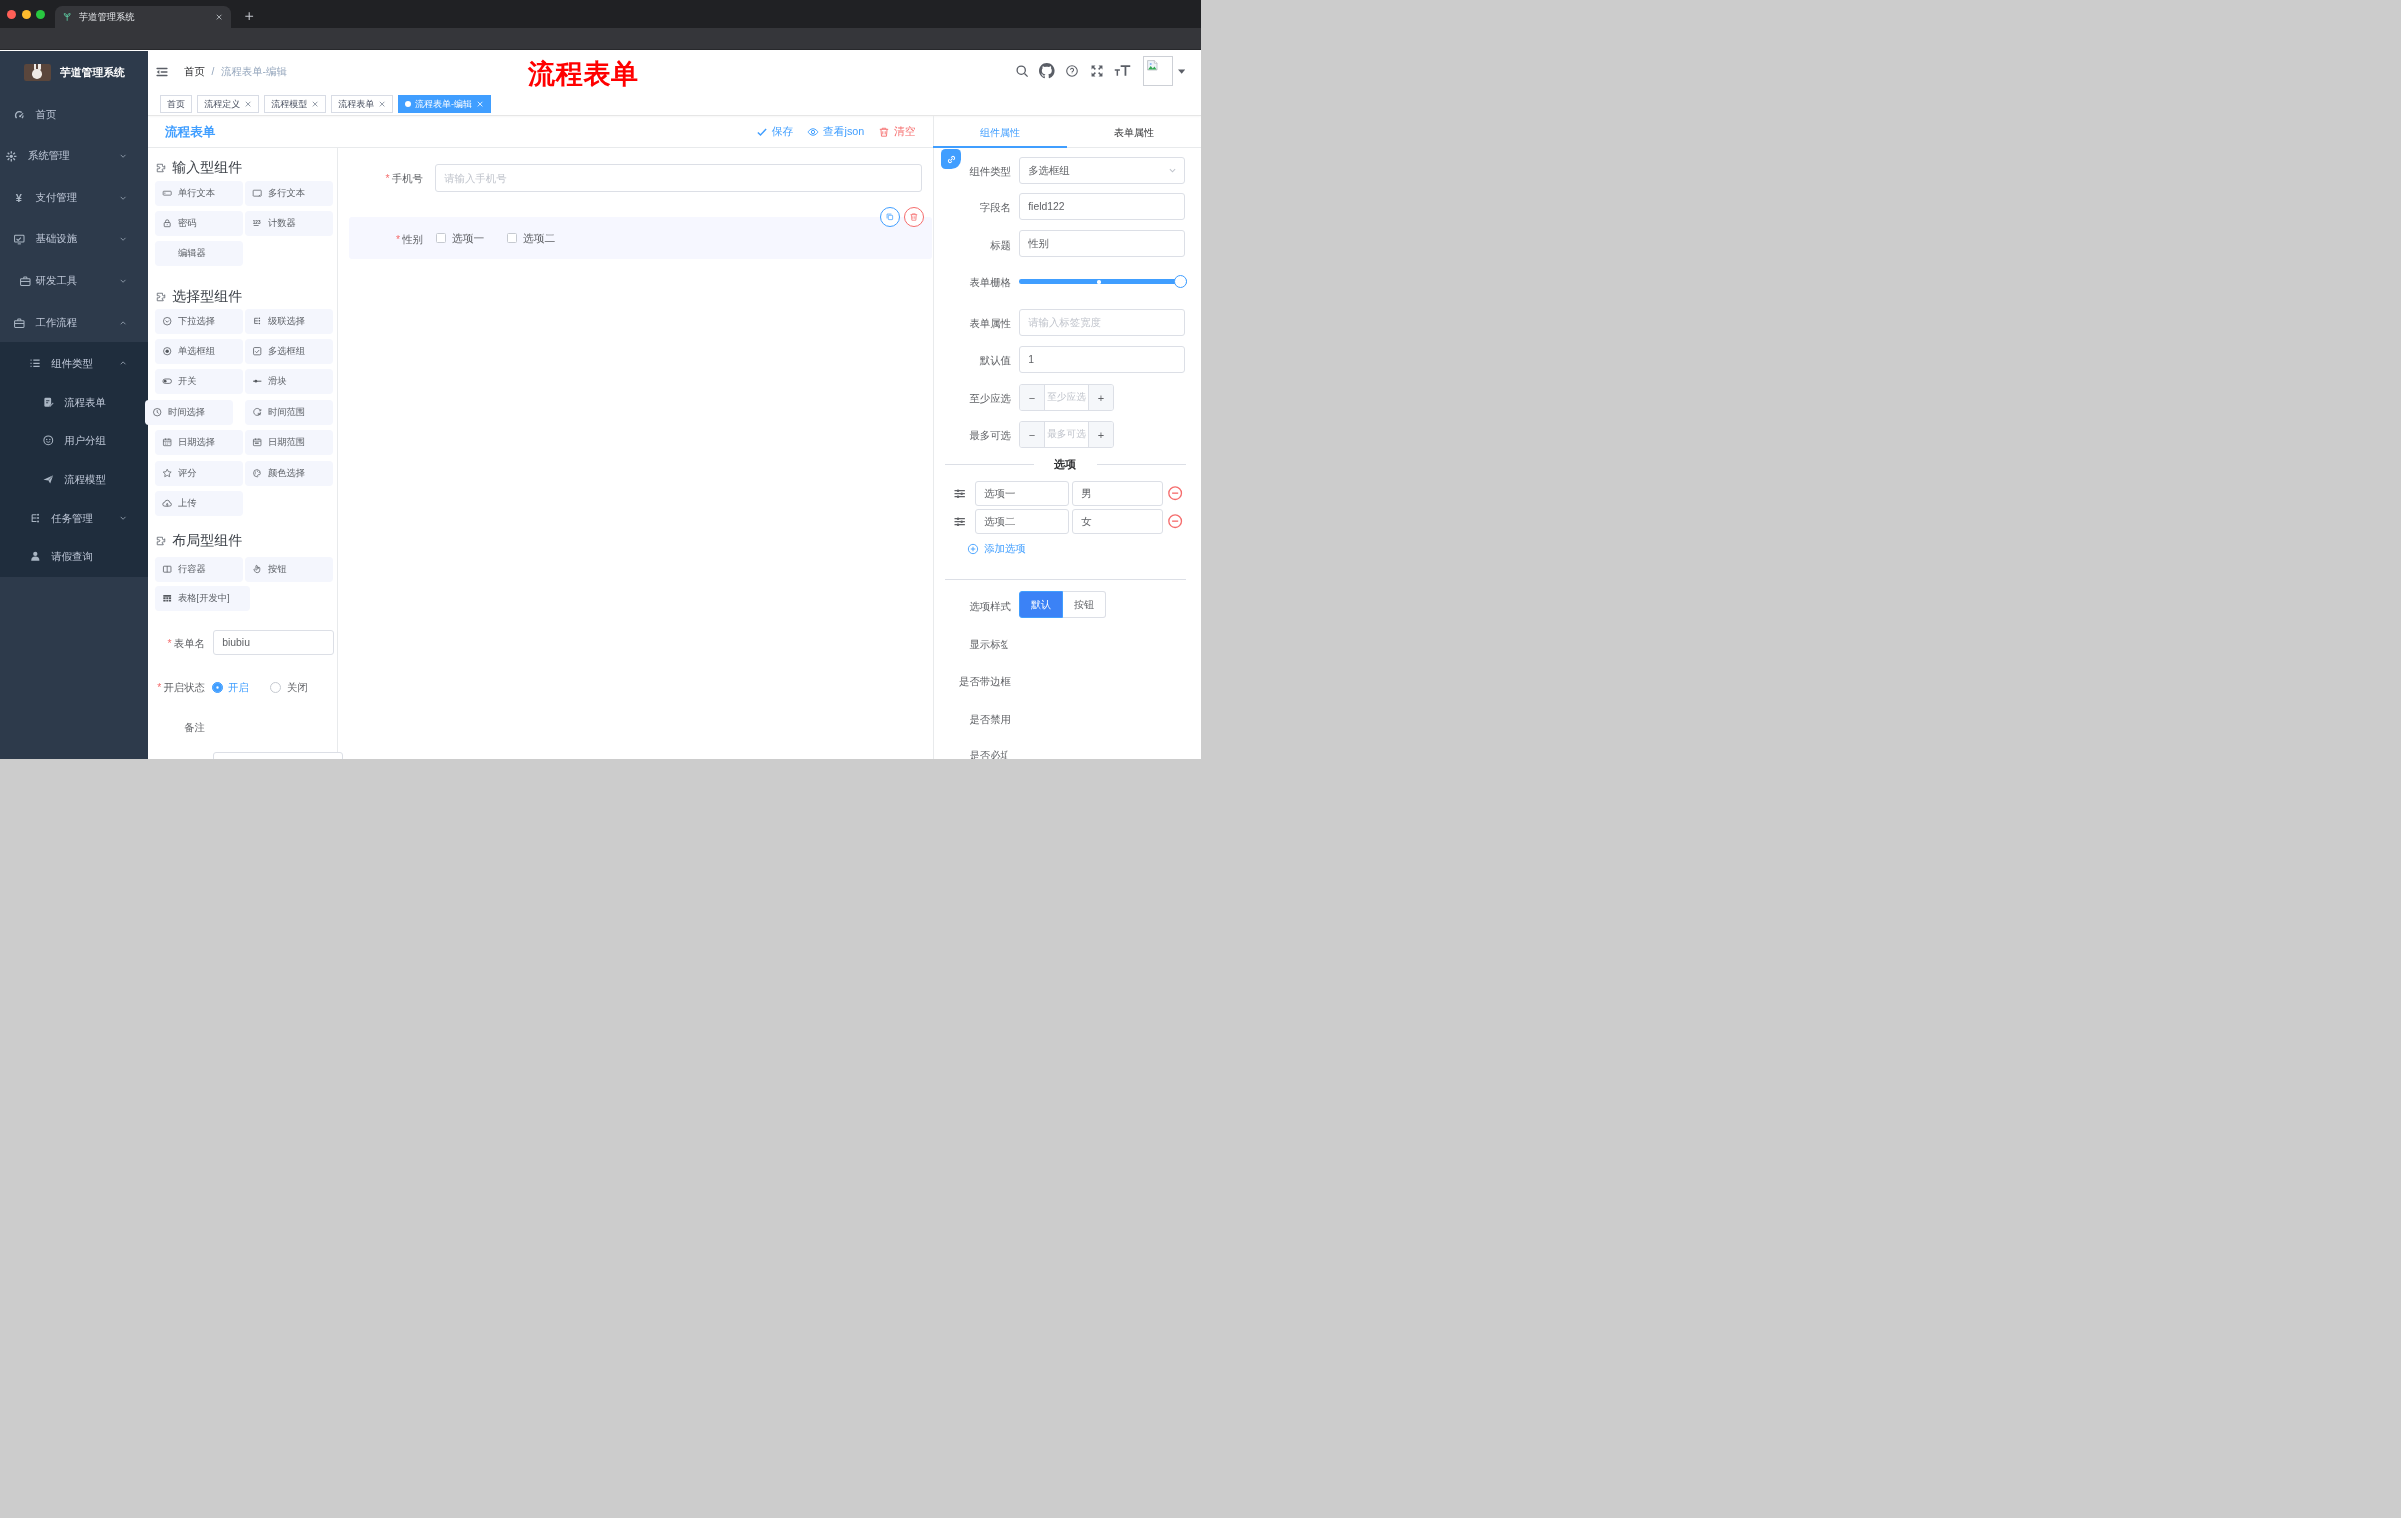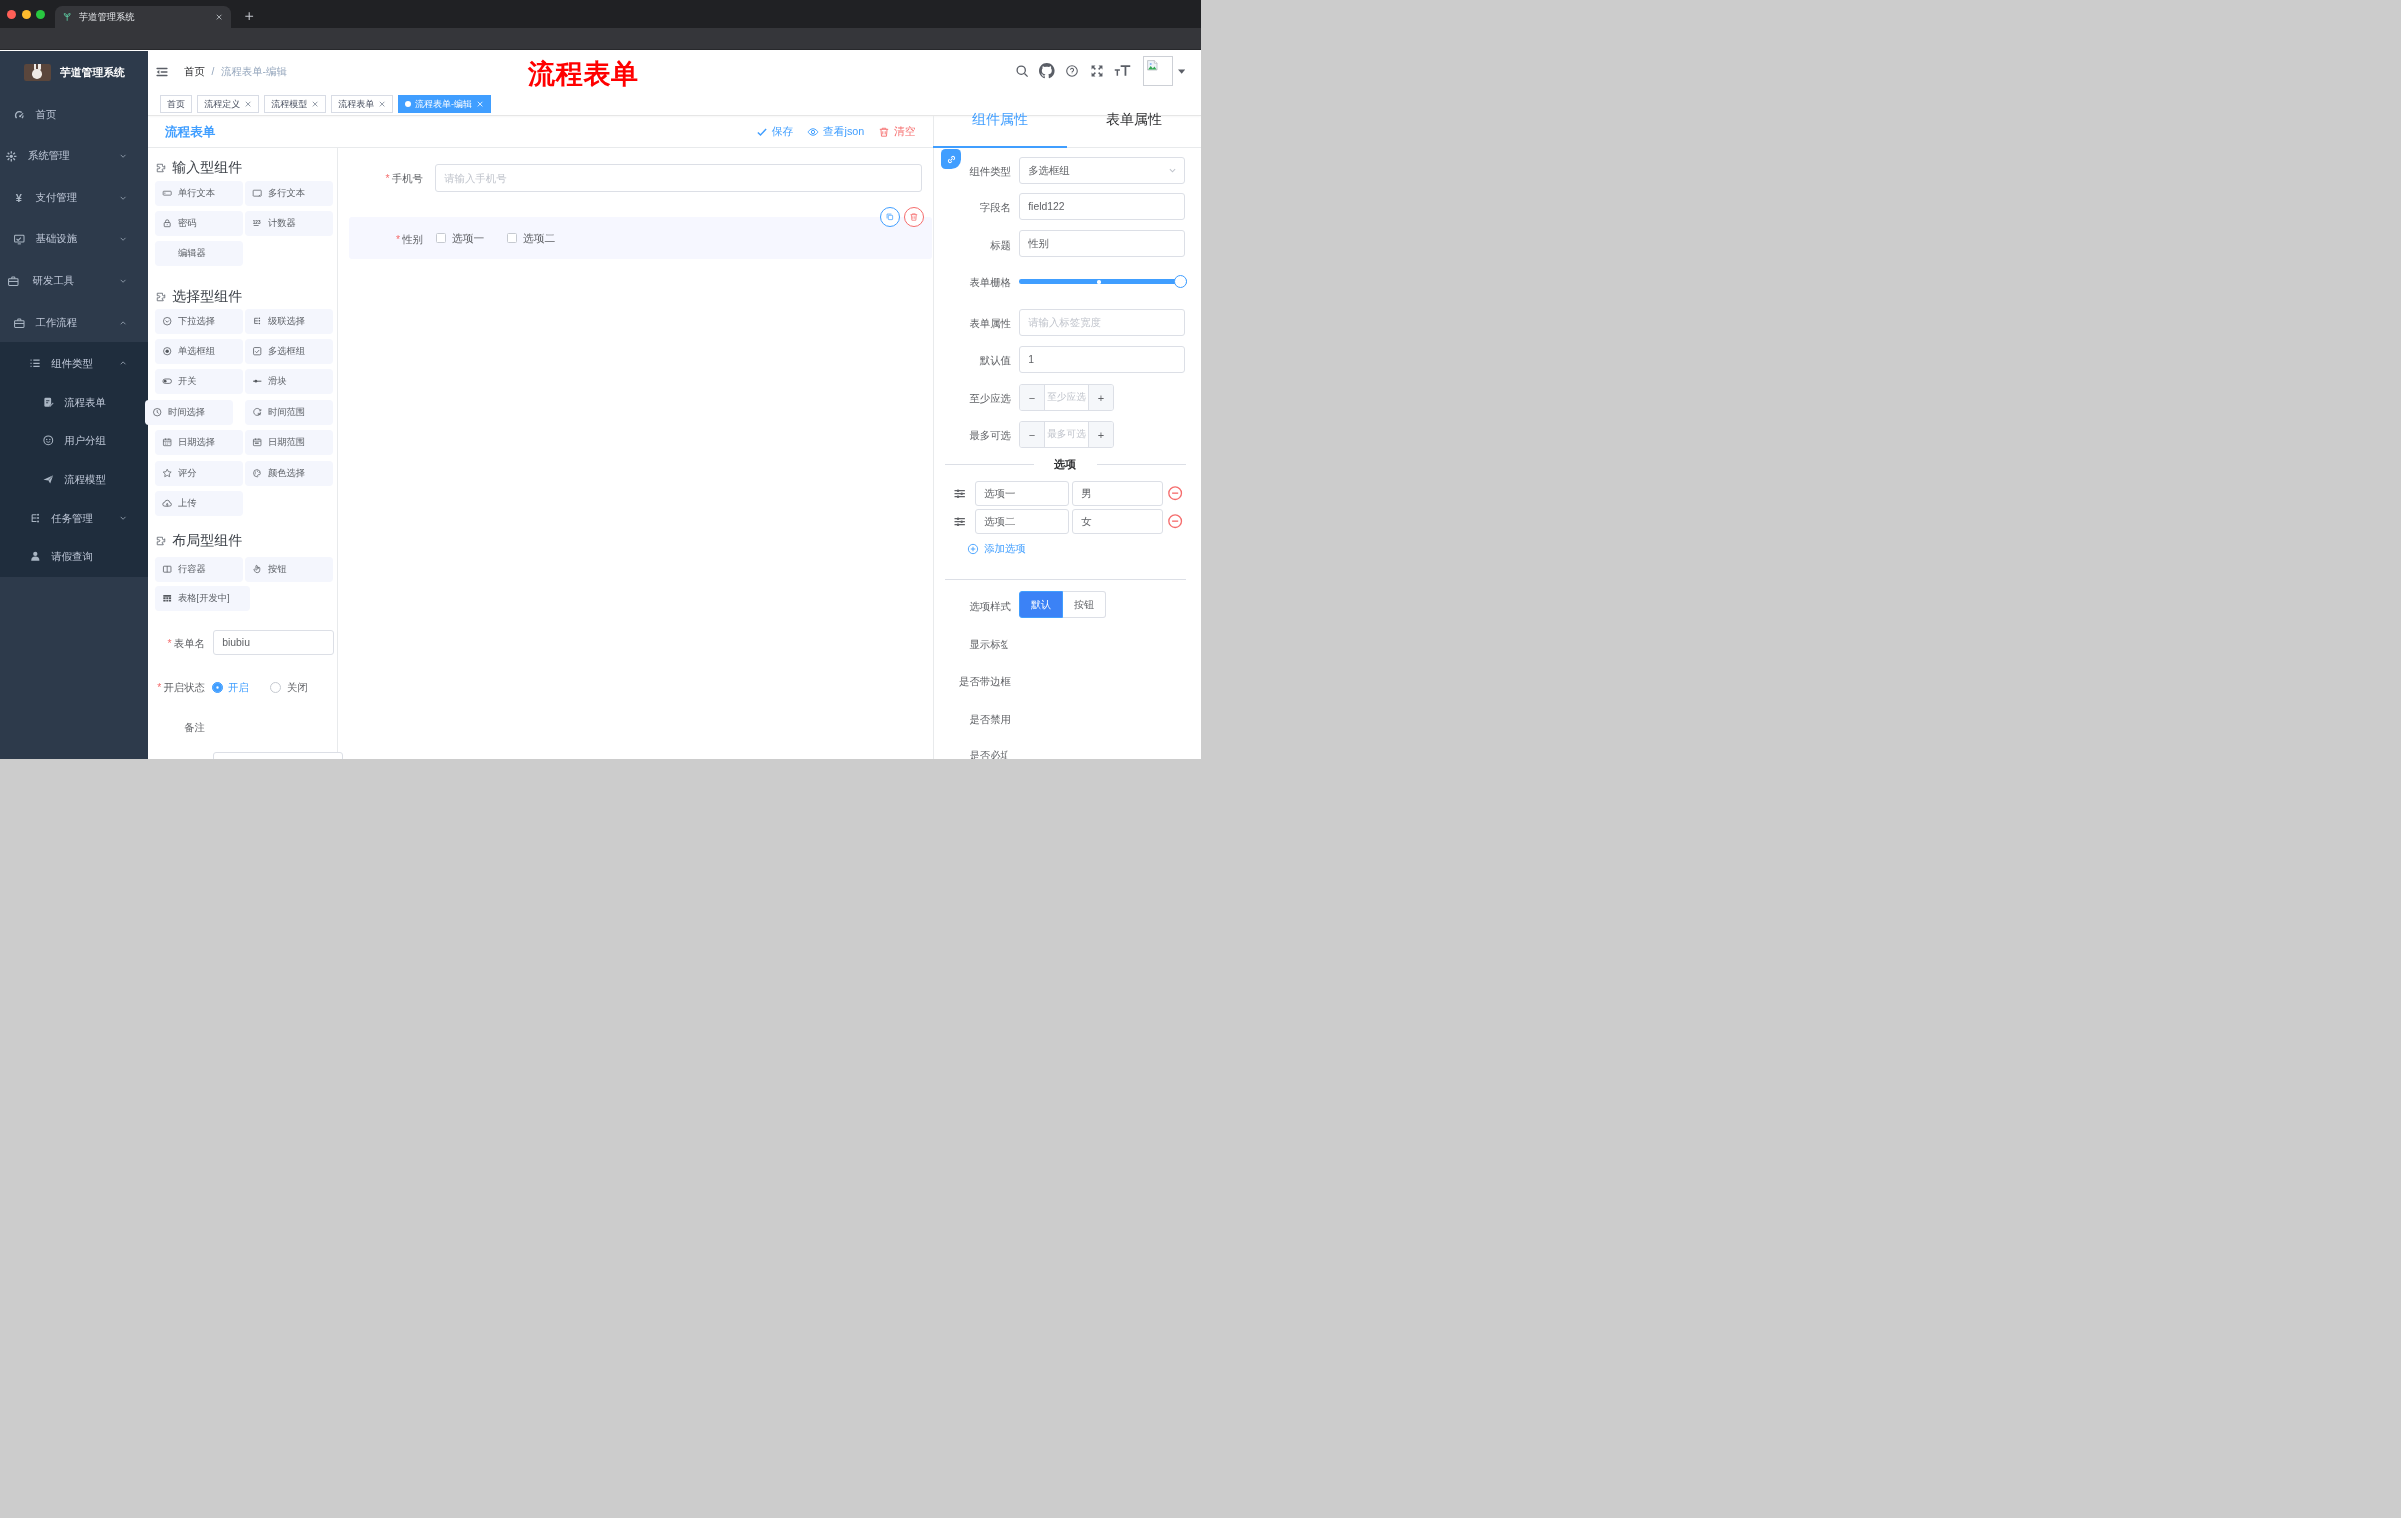--- a/index.html
+++ b/index.html
@@ -82,21 +82,21 @@
   .resize-corner{position:absolute;right:2.2px;bottom:2.2px;width:6.7px;height:6.7px;color:#b7bcc4}
 
   
   .sel-box{left:349px;top:217px;width:583px;height:42px;background:#f6f7ff;border-radius:3px}
   .cir-btn{width:20px;height:20px;border-radius:50%;background:#fff;display:flex;align-items:center;justify-content:center}
   .cir-btn .ic{width:9.7px;height:9.7px}
   .cbx{width:10.4px;height:10.4px;border:0.7px solid #c6cad1;border-radius:1.5px;background:#fff}
   .cbx-lbl{font-size:10.8px;color:#606266}
 
   
-  .rtab{top:104px;height:31px;display:flex;align-items:center;justify-content:center;font-size:14px;cursor:pointer}
+  .rtab{top:117px;height:31px;display:flex;align-items:center;justify-content:center;font-size:10px;cursor:pointer}
   .rtab-underline{left:933px;top:146px;width:134px;height:2.2px;background:#409eff}
   .link-tag{left:941px;top:149px;width:20px;height:20px;background:#409eff;border-radius:4.5px 4.5px 9.7px 4.5px;display:flex;align-items:center;justify-content:center}
   .link-tag .ic{width:11px;height:11px;color:#fff}
   .rlabel{left:938px;width:73px;text-align:right;font-size:10.4px;color:#606266;white-space:nowrap}
   .sel-caret{position:absolute;right:7.4px;top:50%;margin-top:-4.5px;width:9px;height:9px;color:#c0c4cc}
   .stepper{left:1019px;width:95px;height:27px;border:0.7px solid #dcdfe6;border-radius:3px;background:#fff;display:flex;overflow:hidden}
   .stepper .sbtn{width:24px;background:#f5f7fa;color:#606266;display:flex;align-items:center;justify-content:center;font-size:11px;flex:none;cursor:pointer}
   .stepper .sph{flex:1;display:flex;align-items:center;justify-content:center;color:#c0c4cc;font-size:9.7px;border-left:0.7px solid #dcdfe6;border-right:0.7px solid #dcdfe6}
   .divider-line{background:#dcdfe6;height:0.7px}
   .opt-drag{width:13.4px;height:13.4px;color:#606266}
@@ -274,21 +274,21 @@
           <path d="M6 13.8h4"></path>
         </svg>
       </span>
     <span>基础设施</span>
     <span class="ic chev">
         <svg viewBox="0 0 12 12" fill="none" stroke="currentColor" stroke-width="1.4">
           <path d="M2.5 4.2L6 7.7l3.5-3.5"></path>
         </svg>
       </span>
   </div>
-  <div class="abs mi" style="top:260px;height:42px;padding-left:7px;gap:13px">
+  <div class="abs mi" style="top:260px;height:42px;padding-left:19px;gap:4px">
     <span class="ic mic">
         <svg viewBox="0 0 16 16" fill="none" stroke="currentColor" stroke-width="1.3">
           <rect x="2" y="4.8" width="12" height="8.4" rx="1"></rect>
           <path d="M6 4.8V3.6a1 1 0 0 1 1-1h2a1 1 0 0 1 1 1v1.2"></path>
           <path d="M2 8.2h12"></path>
         </svg>
       </span>
     <span>研发工具</span>
     <span class="ic chev">
         <svg viewBox="0 0 12 12" fill="none" stroke="currentColor" stroke-width="1.4">

